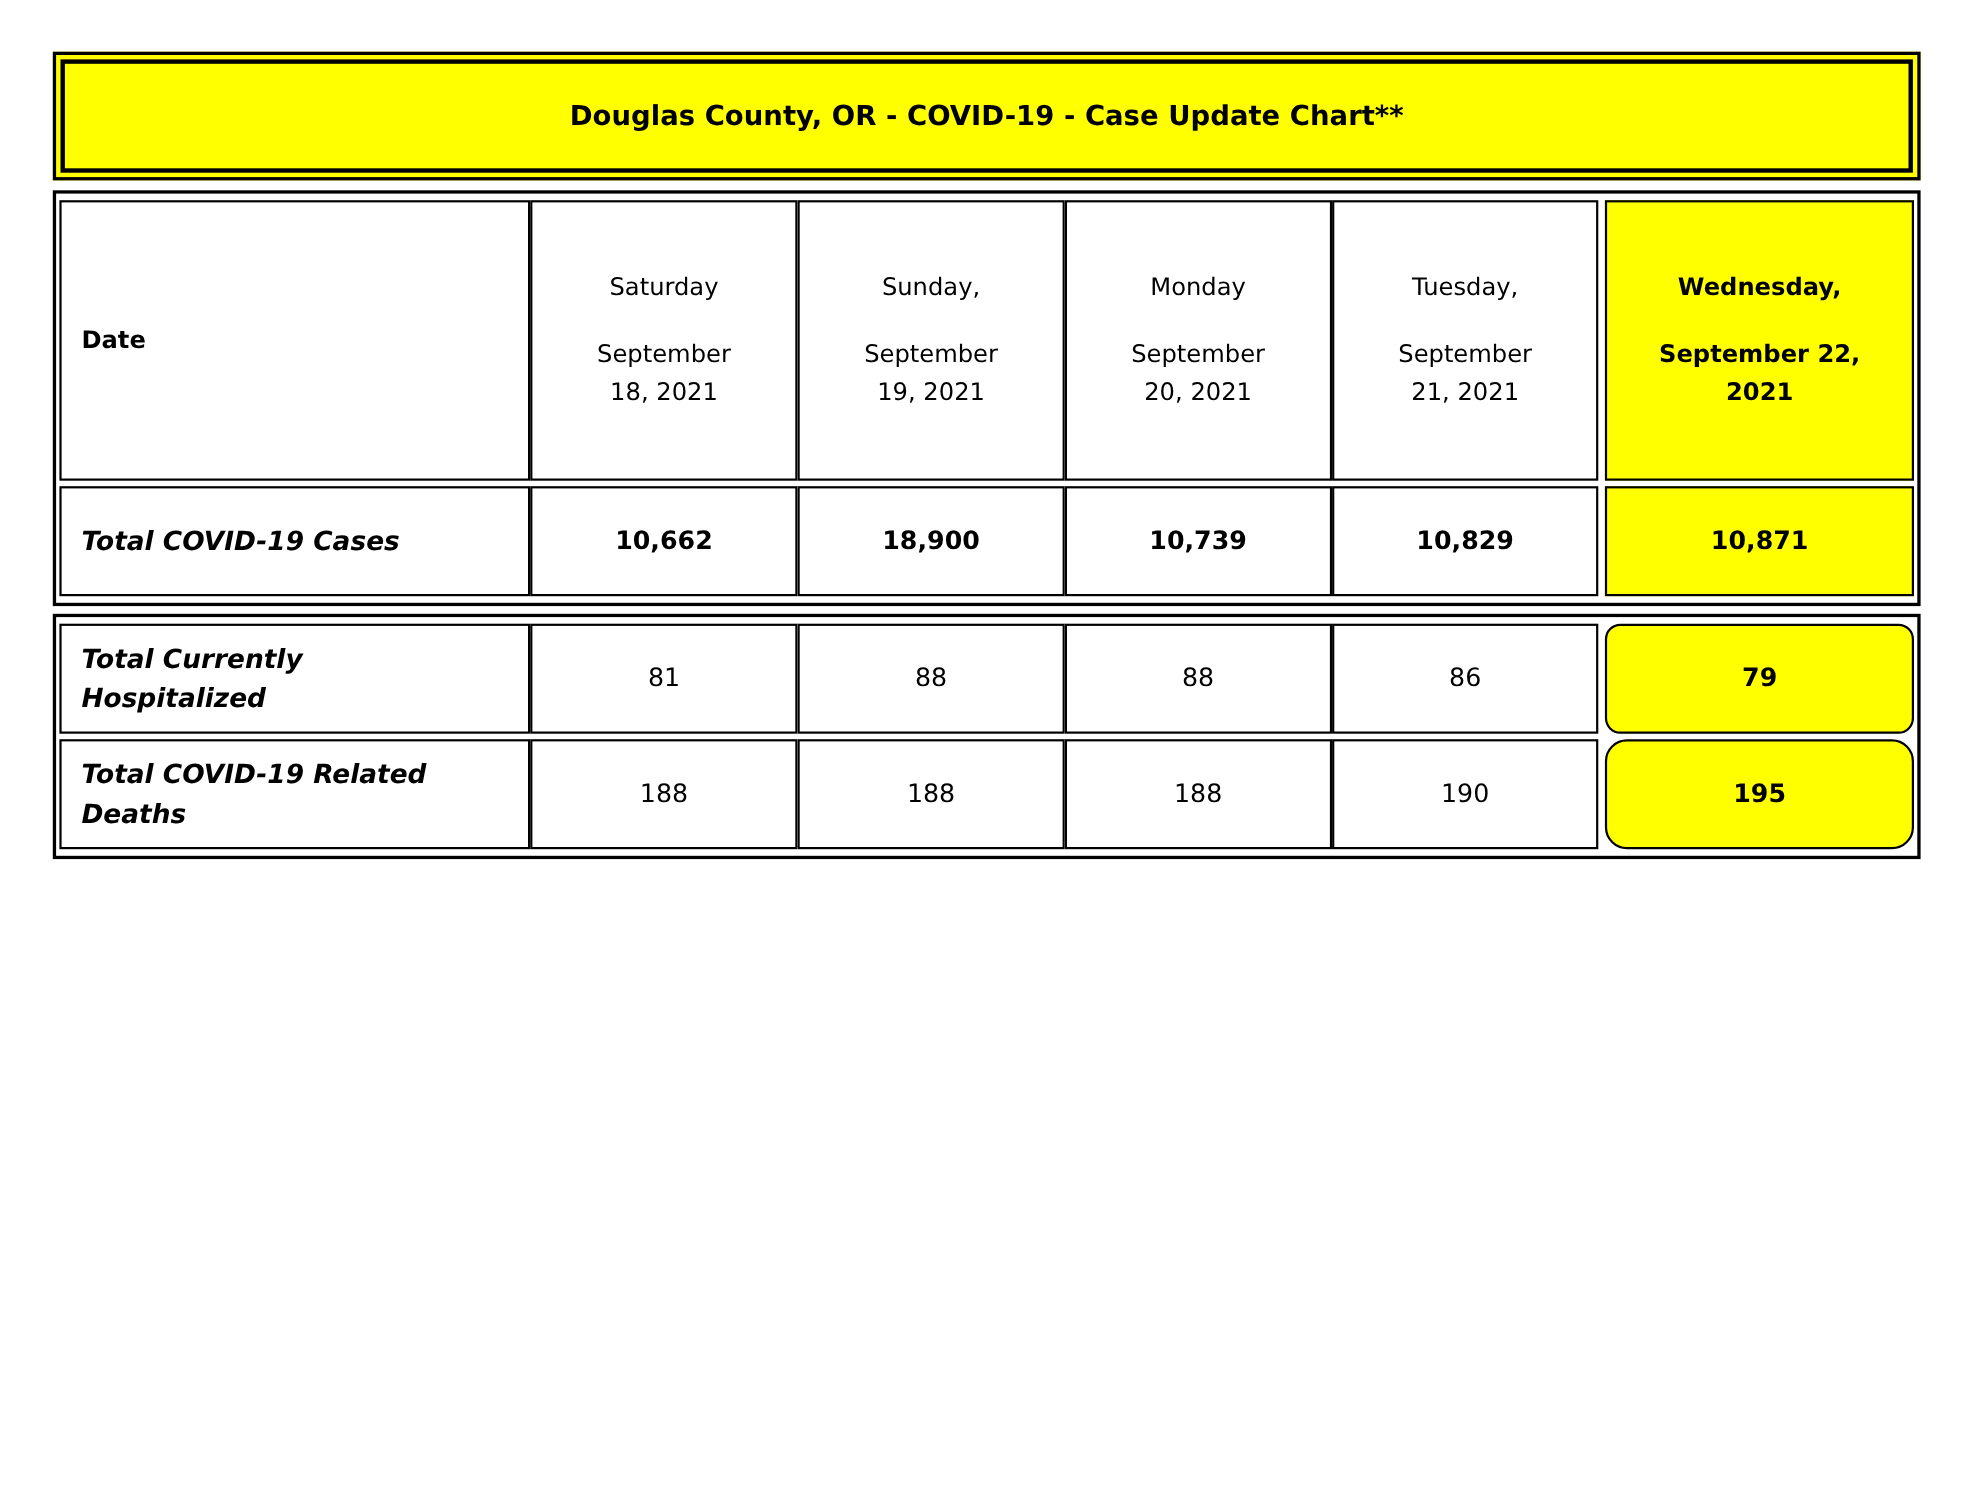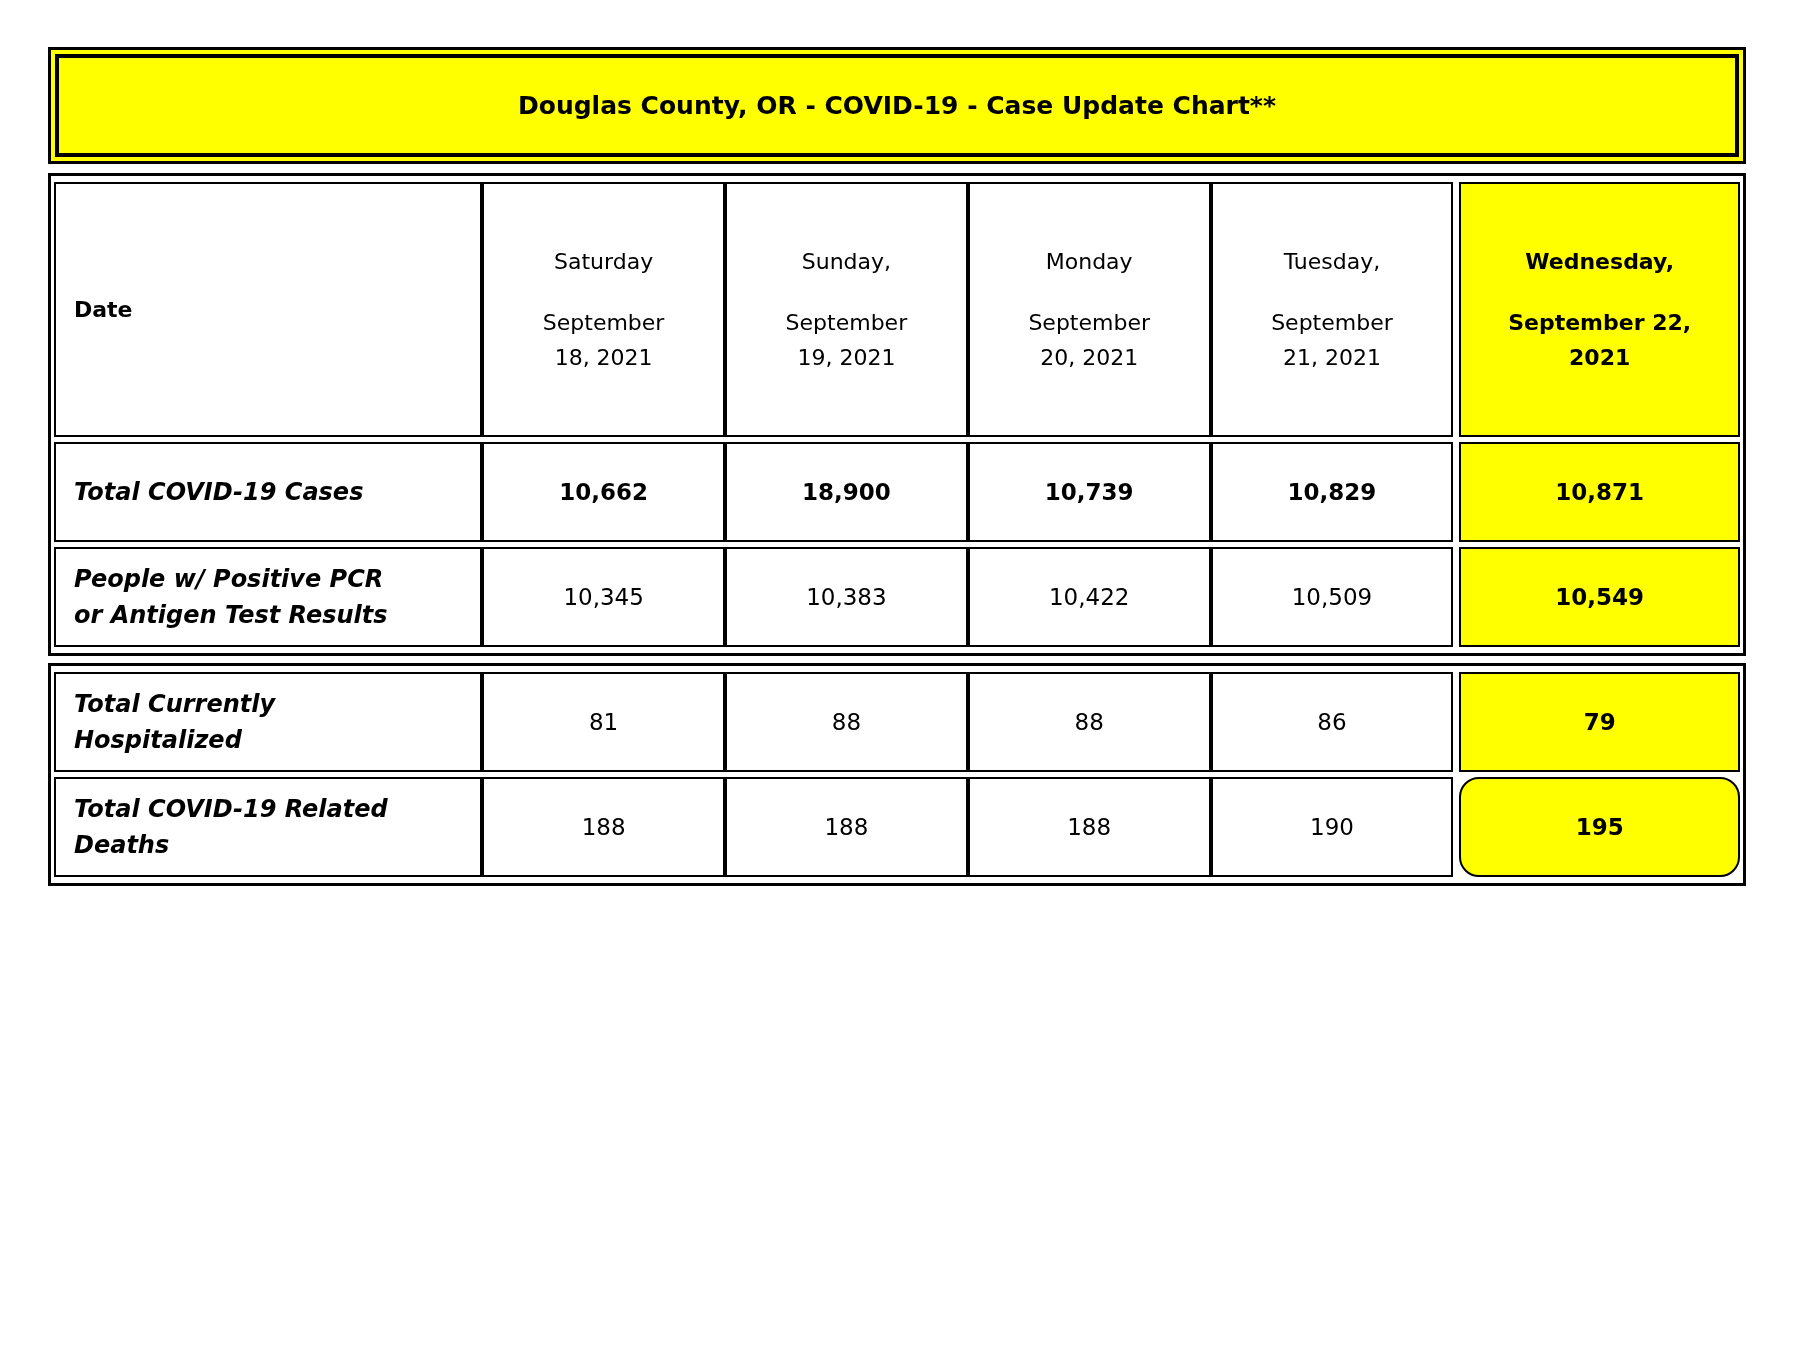--- a/index.html
+++ b/index.html
@@ -104,32 +104,20 @@
             <td class="label">
               <div>Total COVID-19 Cases</div>
             </td>
             <td class="bold">10,662</td>
             <td class="bold">18,900</td>
             <td class="bold">10,739</td>
             <td class="bold">10,829</td>
             <td class="spacer"></td>
             <td class="hl" style="background: rgb(255, 255, 0);">10,871</td>
           </tr>
-          <tr class="data-row">
-            <td class="label">
-              <div>People w/ Positive PCR</div>
-              <div>or Antigen Test Results</div>
-            </td>
-            <td>10,345</td>
-            <td>10,383</td>
-            <td>10,422</td>
-            <td>10,509</td>
-            <td class="spacer"></td>
-            <td class="hl" style="background: rgb(255, 255, 0);">10,549</td>
-          </tr>
         </tbody>
     </table>
   </div>
 
   <div class="block lower">
     <table>
       <colgroup>
         <col style="width:25.4%">
           <col style="width:14.4%">
           <col style="width:14.4%">
@@ -142,21 +130,21 @@
           <tr class="data-row">
             <td class="label">
               <div>Total Currently</div>
               <div>Hospitalized</div>
             </td>
             <td>81</td>
             <td>88</td>
             <td>88</td>
             <td>86</td>
             <td class="spacer"></td>
-            <td class="hl" style="background: rgb(255, 255, 0);">79</td>
+            <td class="hl" style="background: rgb(255, 255, 0); border-radius: 14px;">79</td>
           </tr>
           <tr class="data-row">
             <td class="label">
               <div>Total COVID-19 Related</div>
               <div>Deaths</div>
             </td>
             <td>188</td>
             <td>188</td>
             <td>188</td>
             <td>190</td>

